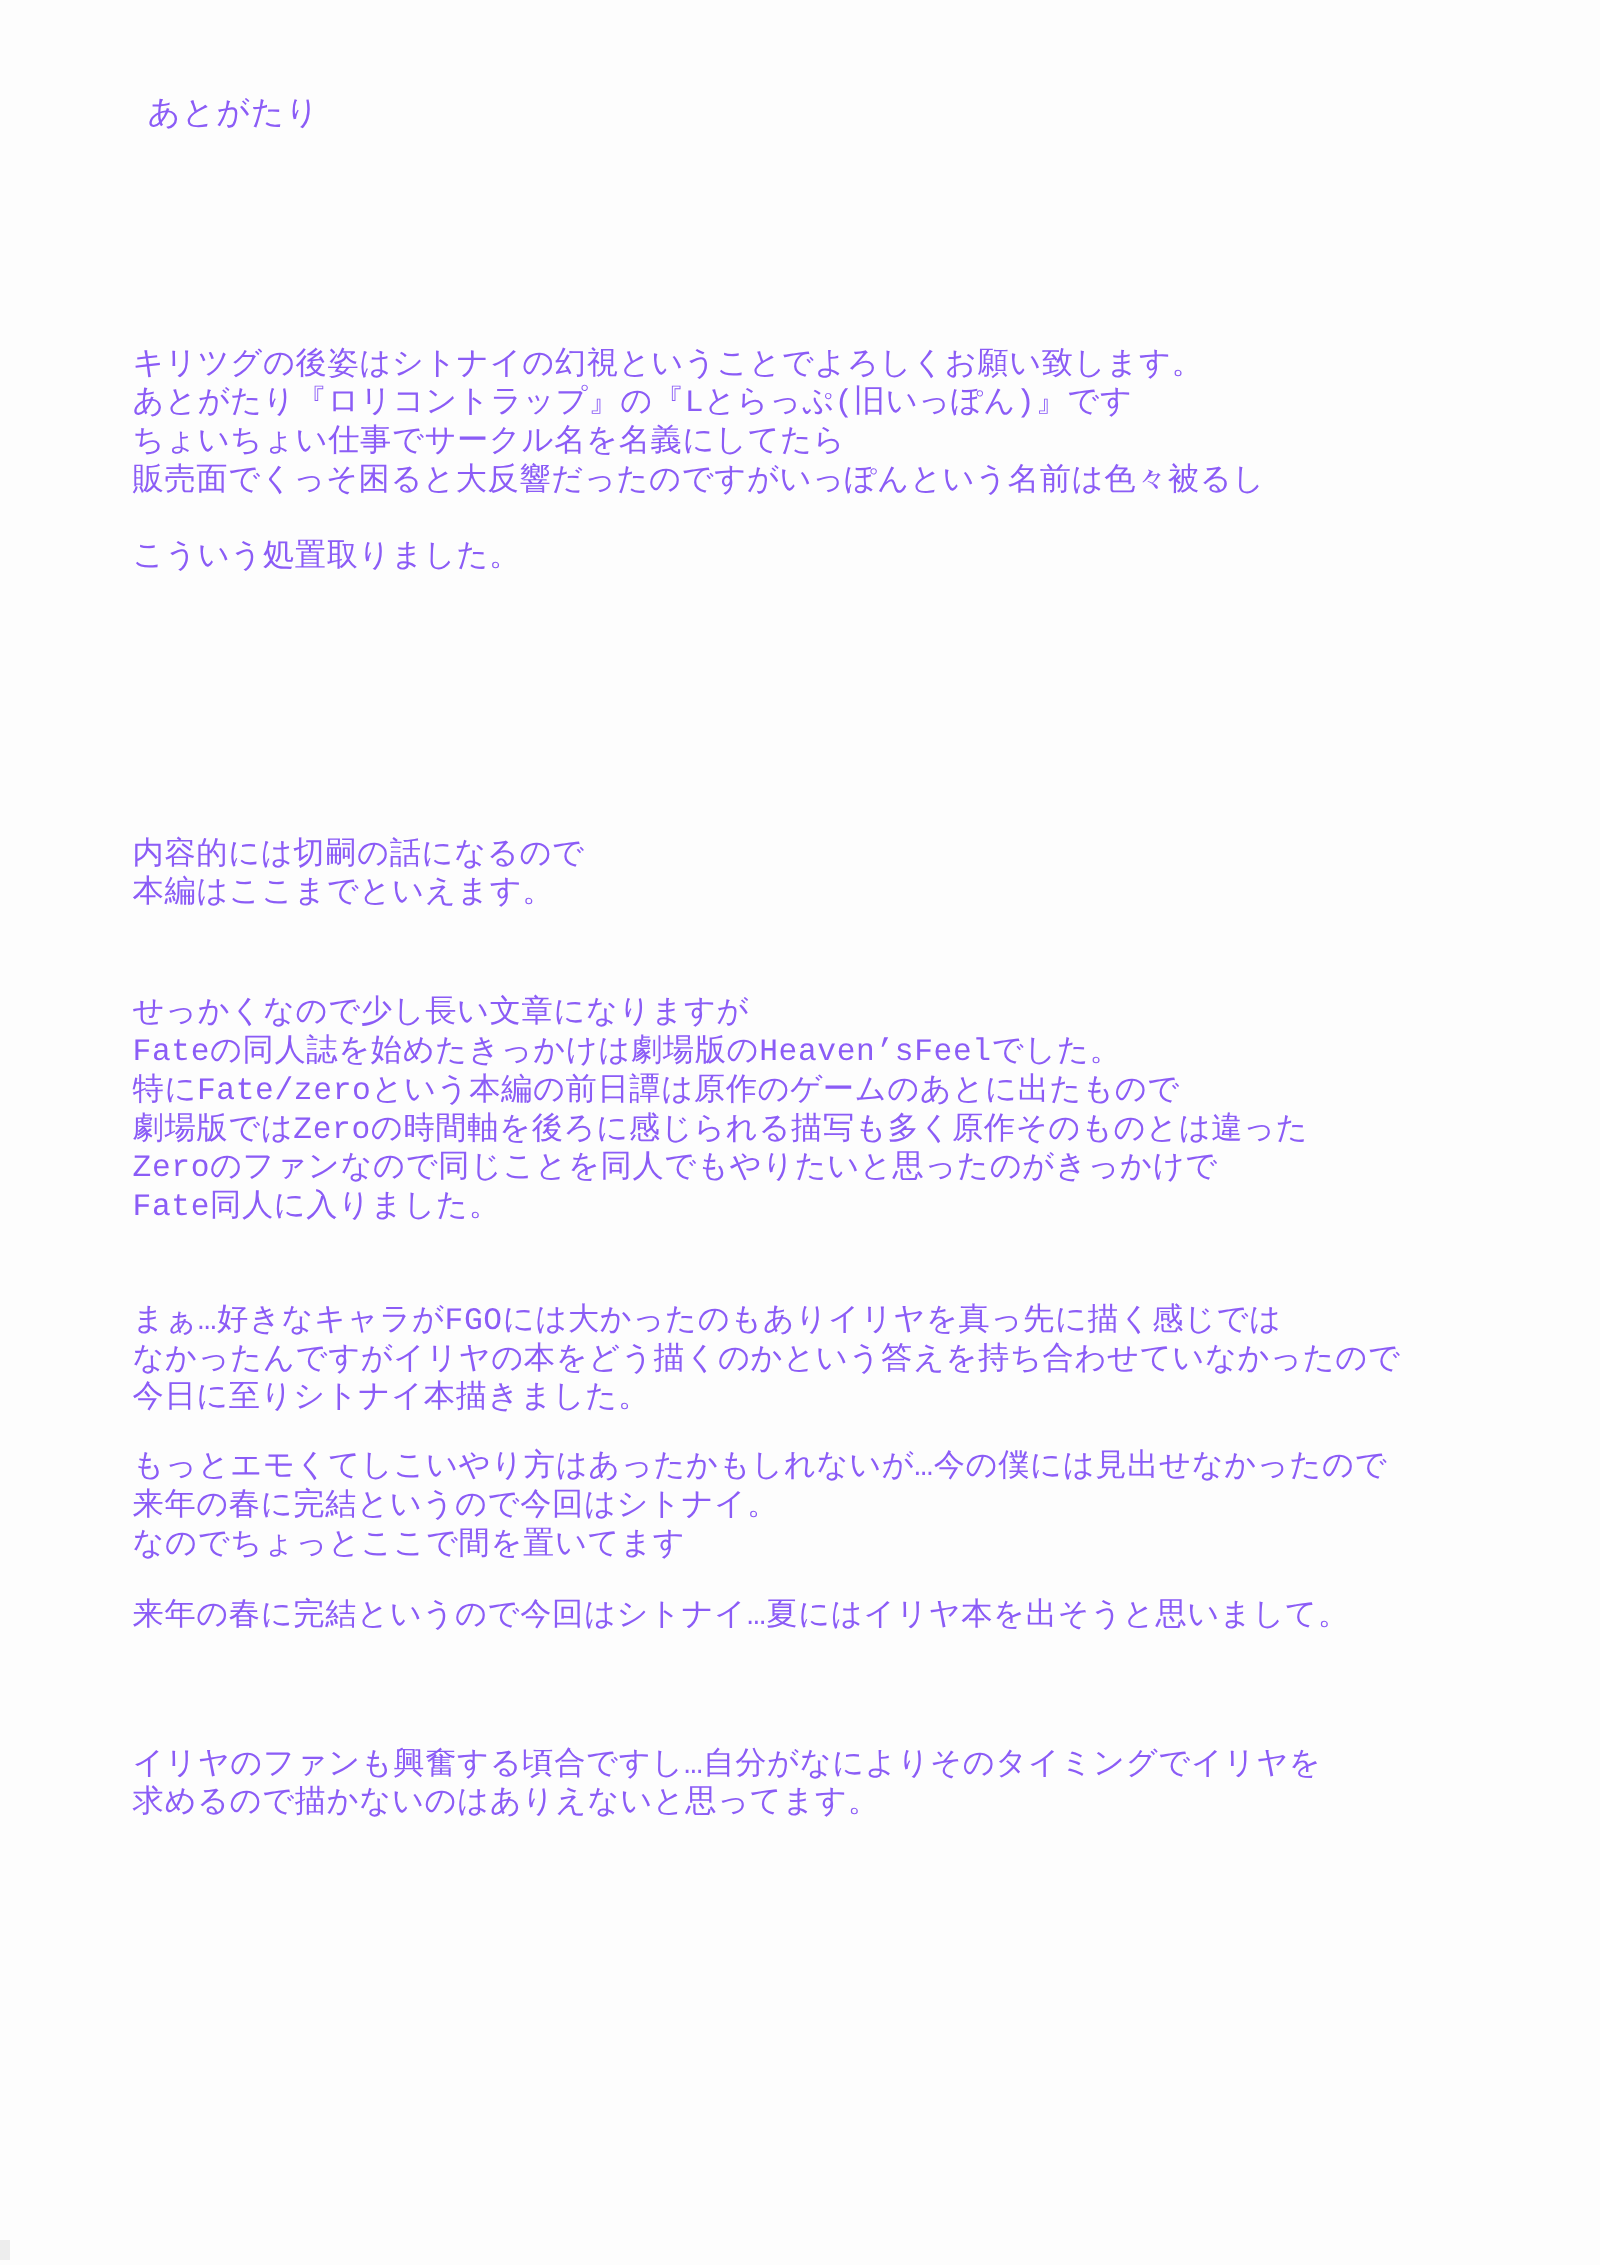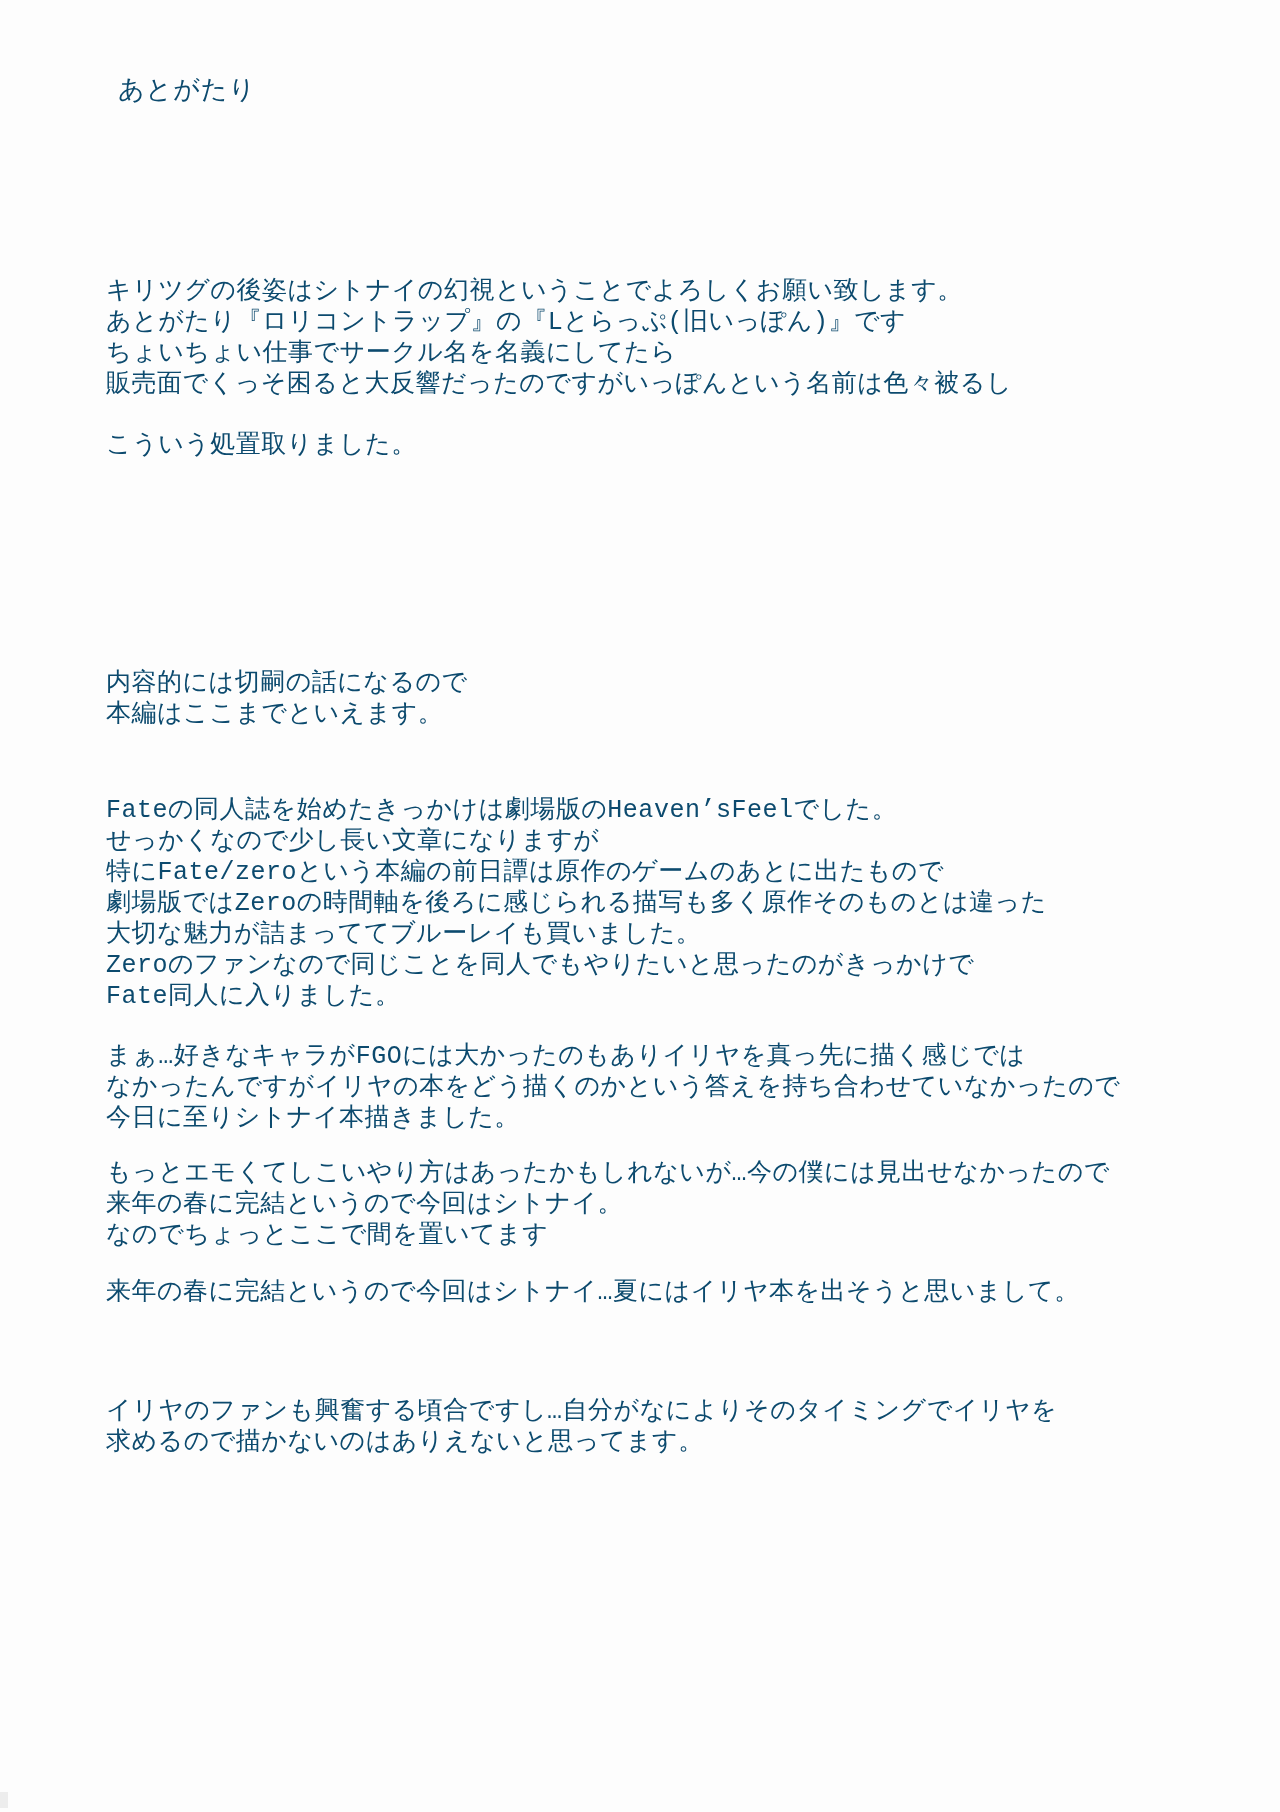--- a/index.html
+++ b/index.html
@@ -7,21 +7,21 @@
     padding: 0;
     background: #ffffff;
   }
   .page {
     position: relative;
     width: 1280px;
     height: 1812px;
     background: #fdfdfd;
     overflow: hidden;
     font-family: "Liberation Serif", "DejaVu Serif", serif;
-    color: #0c4a6e;
+    color: #8b5cf6;
   }
   .doc-title {
     position: absolute;
     left: 118px;
     top: 72px;
     font-size: 26px;
     letter-spacing: 1px;
     white-space: pre;
   }
   .para {
@@ -63,25 +63,24 @@
     <div class="line">こういう処置取りました。</div>
   </div>
 
 
   <div class="para" style="top:668px">
     <div class="line">内容的には切嗣の話になるので</div>
     <div class="line">本編はここまでといえます。</div>
   </div>
 
   <div class="para" style="top:795px">
+    <div class="line">せっかくなので少し長い文章になりますが</div>
     <div class="line">Fateの同人誌を始めたきっかけは劇場版のHeaven’sFeelでした。</div>
-    <div class="line">せっかくなので少し長い文章になりますが</div>
     <div class="line">特にFate/zeroという本編の前日譚は原作のゲームのあとに出たもので</div>
     <div class="line">劇場版ではZeroの時間軸を後ろに感じられる描写も多く原作そのものとは違った</div>
-    <div class="line">大切な魅力が詰まっててブルーレイも買いました。</div>
     <div class="line">Zeroのファンなので同じことを同人でもやりたいと思ったのがきっかけで</div>
     <div class="line">Fate同人に入りました。</div>
   </div>
 
   <div class="para" style="top:1041px">
     <div class="line">まぁ…好きなキャラがFGOには大かったのもありイリヤを真っ先に描く感じでは</div>
     <div class="line">なかったんですがイリヤの本をどう描くのかという答えを持ち合わせていなかったので</div>
     <div class="line">今日に至りシトナイ本描きました。</div>
   </div>
 

